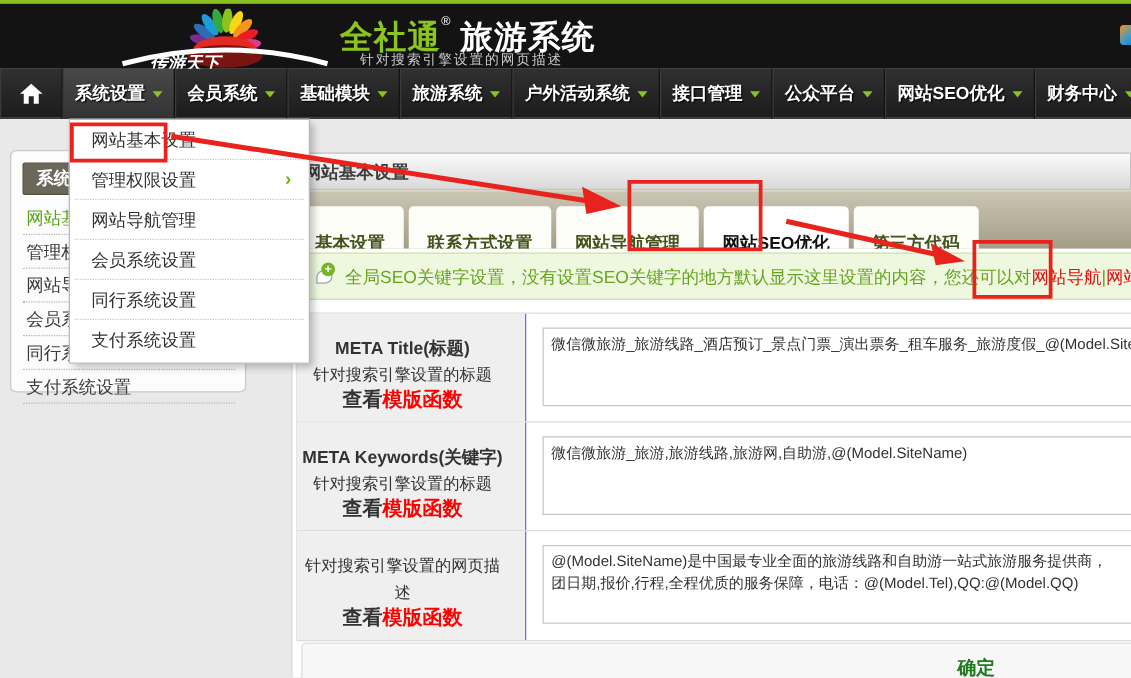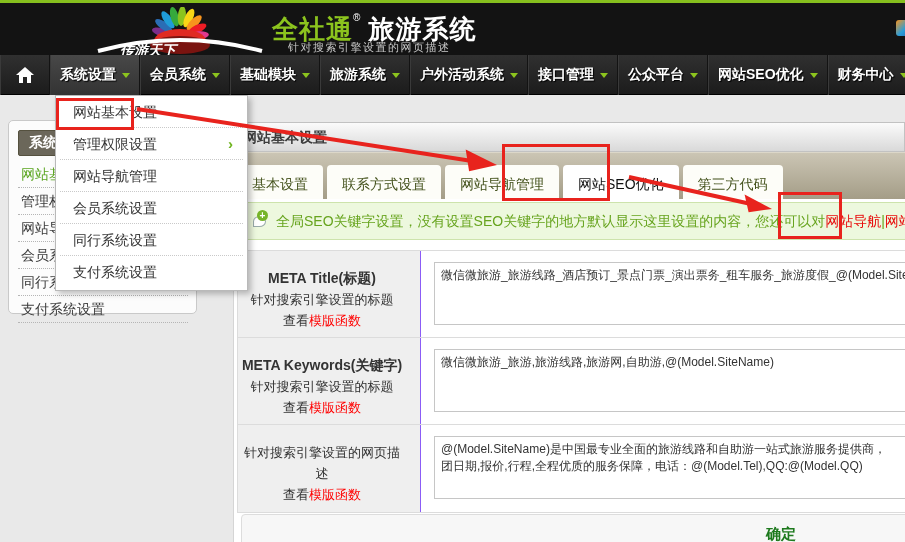--- a/index.html
+++ b/index.html
@@ -39,22 +39,22 @@
     font-size:14px; color:#3c3c3c; border-bottom:1px dotted #b5b5b5; padding-left:3px; cursor:pointer; }
   .side-item.on { color:#5aa51f; }
 
   
   #content-header { left:233px; top:122px; width:672px; height:30px;
     background:linear-gradient(#fbfbfb,#d9d9d9); border:1px solid #c2c2c2;
     line-height:28px; font-size:14px; font-weight:bold; color:#3d3d3d; padding-left:9px; }
   #tabbar { left:233px; top:152px; width:672px; height:47px;
     background:linear-gradient(#cbc5b4,#a49d87); border-top:1px solid #dcd7c9;
     display:flex; align-items:flex-end; padding-left:4px; }
-  .tab { height:34px; line-height:34px; padding:2px 15px; margin-right:4px; background:#fdfdf8;
-    border-radius:4px 4px 0 0; font-size:14px; font-weight:normal; color:#44521c;
+  .tab { height:34px; line-height:34px; padding:12px 15px; margin-right:4px; background:#fdfdf8;
+    border-radius:4px 4px 0 0; font-size:14px; font-weight:bold; color:#44521c;
     cursor:pointer; white-space:nowrap;margin-top:48px; }
   .tab.active { background:#fff; color:#111; }
   #content-body { left:233px; top:199px; width:672px; height:343px; background:#fff;
     border-left:1px solid #d5d5d5; }
 
   
   #notice { left:241px; top:202px; width:700px; height:38px; background:#edf8de;
     border:1px solid #cde3ac; color:#67a41e; font-size:14px; line-height:36px;
     padding-left:34px; white-space:nowrap; overflow:hidden; }
   .notice-red { color:#e80c0c; }
@@ -65,21 +65,21 @@
     border-radius:50%; color:#fff; font-size:10px; line-height:11px; text-align:center; font-weight:bold; }
 
   
   #form-table { left:237px; top:250px; width:760px; background:#fff; border:1px solid #dcdcdc; }
   .form-row { display:flex; height:87px; border-bottom:1px solid #dcdcdc; }
   .form-row:last-child { border-bottom:none; }
   .form-label { width:295px; background:#efefef; border-right:1px solid #8b5cf6;
     text-align:center; padding:17px 14px 0 0; }
   .fl-title { font-size:14px; font-weight:bold; color:#333; line-height:21px; }
   .fl-desc { font-size:13px; color:#333; line-height:21px; }
-  .fl-link-line { font-size:13px; color:#333; line-height:21px; }
+  .fl-link-line { font-size:16px; color:#333; line-height:21px;font-weight:bold; }
   .red-link { color:#f00; cursor:pointer; }
   .form-value { flex:1; padding:11px 0 0 13px; }
   textarea.meta { width:562px; height:63px; border:1px solid #c6c6c6; resize:none;
     font-family:"Liberation Sans","DejaVu Sans",sans-serif; font-size:12px; color:#333;
     padding:4px 6px; line-height:17px; background:#fff; }
 
   
   #submit-bar { left:241px; top:514px; width:1080px; height:56px; background:#f7f7f7;
     border:1px solid #ddd; border-radius:4px; text-align:center; padding-top:10px; }
   #submit-btn { color:#1e7a1e; font-size:15px; font-weight:bold; cursor:pointer; display:inline-block; }

